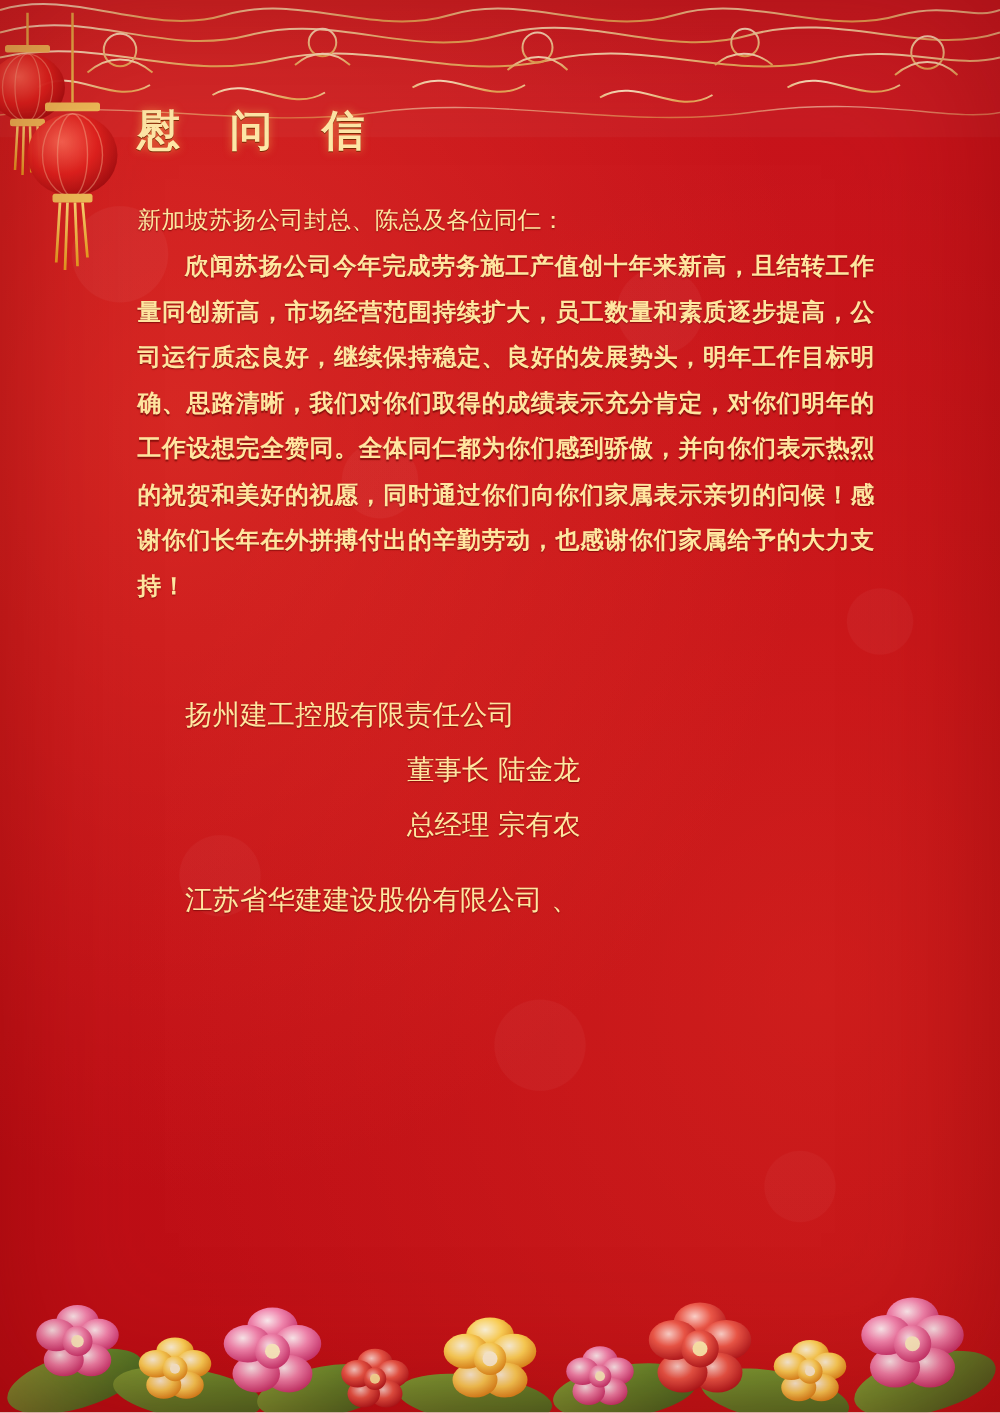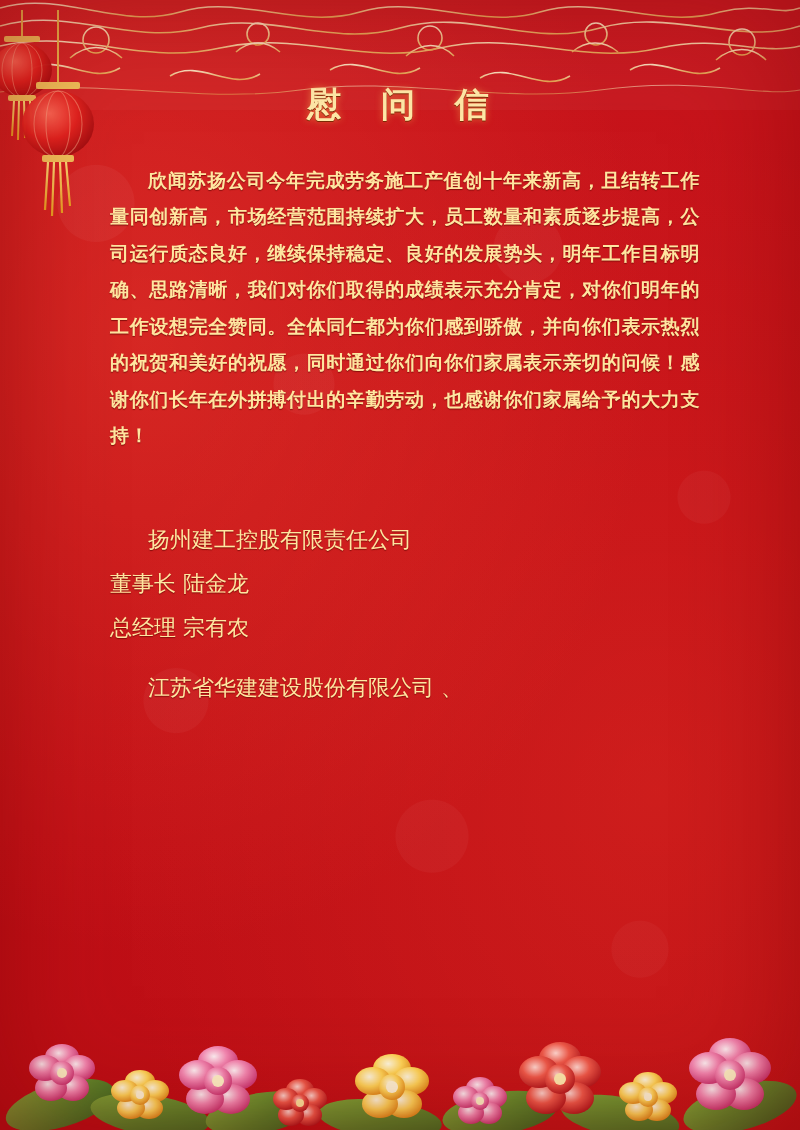--- a/index.html
+++ b/index.html
@@ -64,21 +64,21 @@
   }
 
   
   .letter {
     position: absolute;
     top: 60px;
     left: 110px;
     width: 590px;
   }
   .title {
-    text-align: center;
+    text-align: left;
     color: #ffe9a8;
     font-size: 34px;
     letter-spacing: 14px;
     font-weight: bold;
     text-shadow: 0 1px 0 #7d2a05, 0 0 7px rgba(255,200,90,0.55);
     margin: 22px 0 34px 0;
   }
   .salutation {
     color: #ffe6a0;
     font-size: 19px;
@@ -101,21 +101,21 @@
     margin-top: 64px;
     color: #ffe6a0;
     font-size: 22px;
     line-height: 2.0;
     text-shadow: 0 1px 1px rgba(110,10,5,0.75);
   }
   .sig-company {
     padding-left: 38px;
   }
   .sig-person {
-    text-align: left;
+    text-align: center;
     padding-right: 20px;
   }
   .sig-company2 {
     padding-left: 38px;
     margin-top: 16px;
   }
 </style>
 </head>
 <body>
 
@@ -197,20 +197,21 @@
         <path d="M56 152 L53 200"></path>
           <path d="M62 152 L60 206"></path>
           <path d="M68 152 L70 203"></path>
           <path d="M74 152 L78 196"></path>
       </g>
     </g>
   </svg>
 
   <div class="letter">
     <div class="title">慰 问 信</div>
+    <div class="salutation">新加坡苏扬公司封总、陈总及各位同仁：</div>
     <p class="para">欣闻苏扬公司今年完成劳务施工产值创十年来新高，且结转工作量同创新高，市场经营范围持续扩大，员工数量和素质逐步提高，公司运行质态良好，继续保持稳定、良好的发展势头，明年工作目标明确、思路清晰，我们对你们取得的成绩表示充分肯定，对你们明年的工作设想完全赞同。全体同仁都为你们感到骄傲，并向你们表示热烈的祝贺和美好的祝愿，同时通过你们向你们家属表示亲切的问候！感谢你们长年在外拼搏付出的辛勤劳动，也感谢你们家属给予的大力支持！</p>
 
     <div class="signature-block">
       <div class="sig-company">扬州建工控股有限责任公司</div>
       <div class="sig-person">董事长 陆金龙</div>
       <div class="sig-person">总经理 宗有农</div>
       <div class="sig-company2">江苏省华建建设股份有限公司 、</div>
 
     </div>
   </div>

